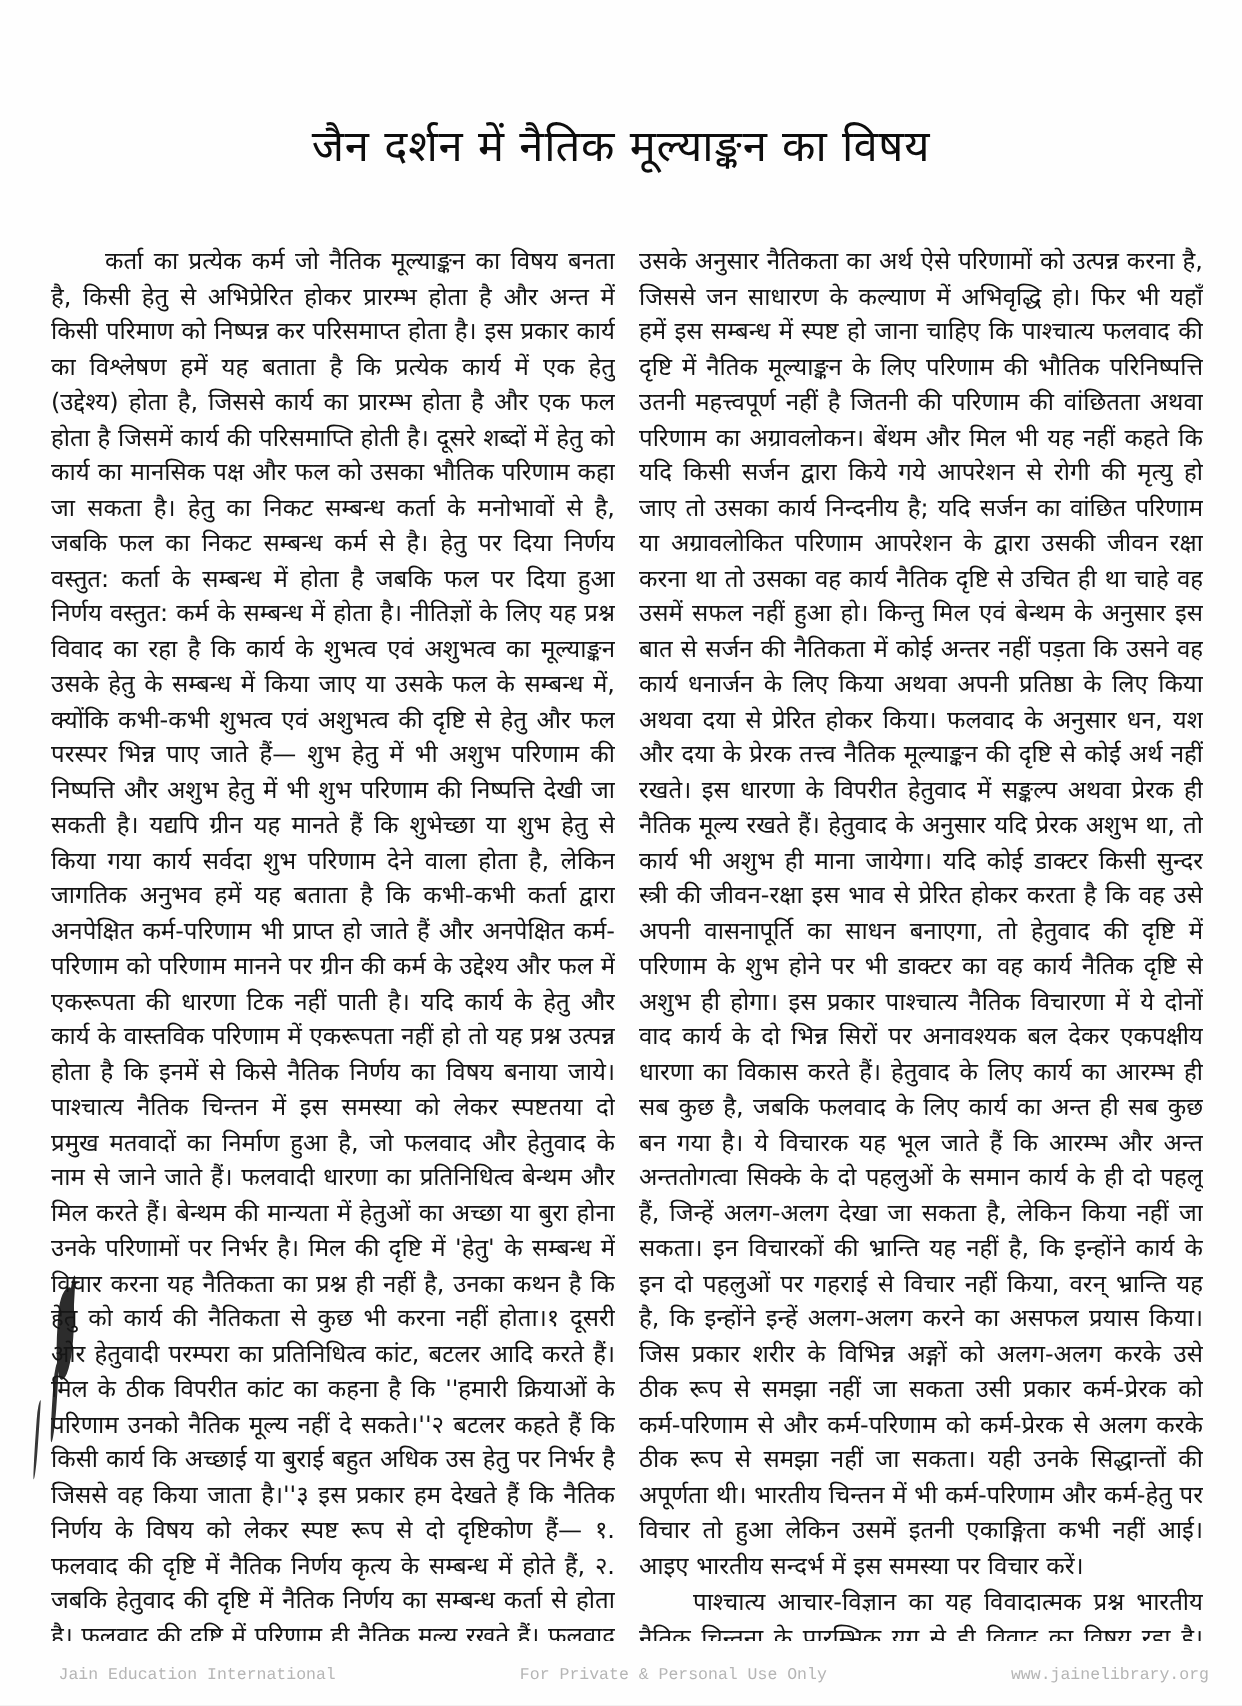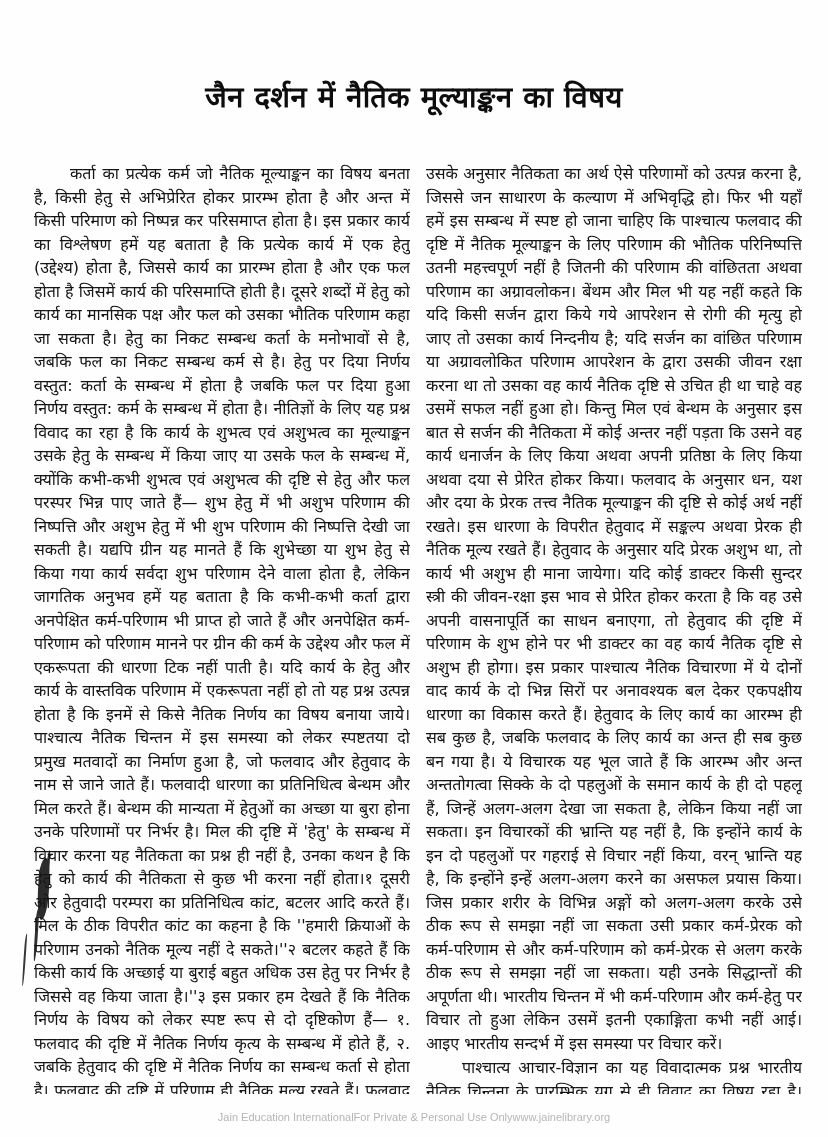--- a/index.html
+++ b/index.html
@@ -18,21 +18,21 @@
     font-family: "DejaVu Sans", "Liberation Sans", sans-serif;
   }
   .title {
     position: absolute;
     top: 76px;
     left: 0;
     right: 0;
     margin: 0;
     text-align: center;
     font-size: 29px;
-    font-weight: 700;
+    font-weight: 400;
     letter-spacing: 0.5px;
     color: #0d0d0d;
   }
   .columns {
     position: absolute;
     top: 162px;
     left: 34px;
     right: 26px;
     height: 932px;
     display: flex;
@@ -66,30 +66,30 @@
     border-radius: 60% 45% 55% 50% / 30% 55% 45% 60%;
     transform: rotate(4deg);
     opacity: 0.9;
     box-shadow:
       -4px 46px 0 -4px #1a1a1a,
       -14px 72px 0 -4.5px #222,
       3px -12px 0 -4px #101010;
   }
   .footer {
     position: absolute;
-    left: 0;
+    left: 17px;
     right: 0;
     bottom: 14px;
     display: flex;
-    justify-content: center;
+    justify-content: space-between;
     align-items: baseline;
     padding: 0 22px;
     font-size: 11px;
     color: #b5b5b5;
-    font-family: Liberation Sans, sans-serif;
+    font-family: Liberation Mono, monospace;
   }
 </style>
 </head>
 <body>
 
 <div class="page">
 
   <h1 class="title">जैन दर्शन में नैतिक मूल्याङ्कन का विषय</h1>
 
   <div class="columns">

